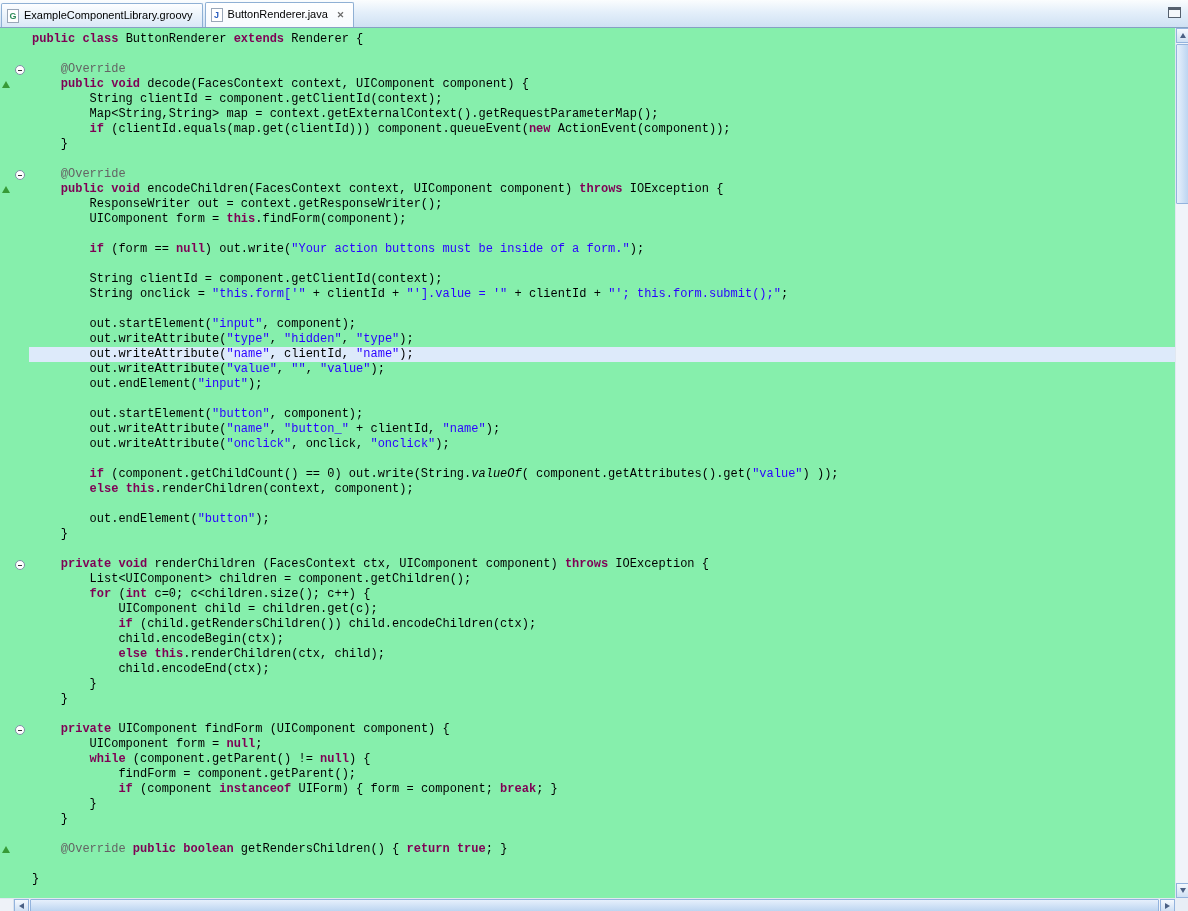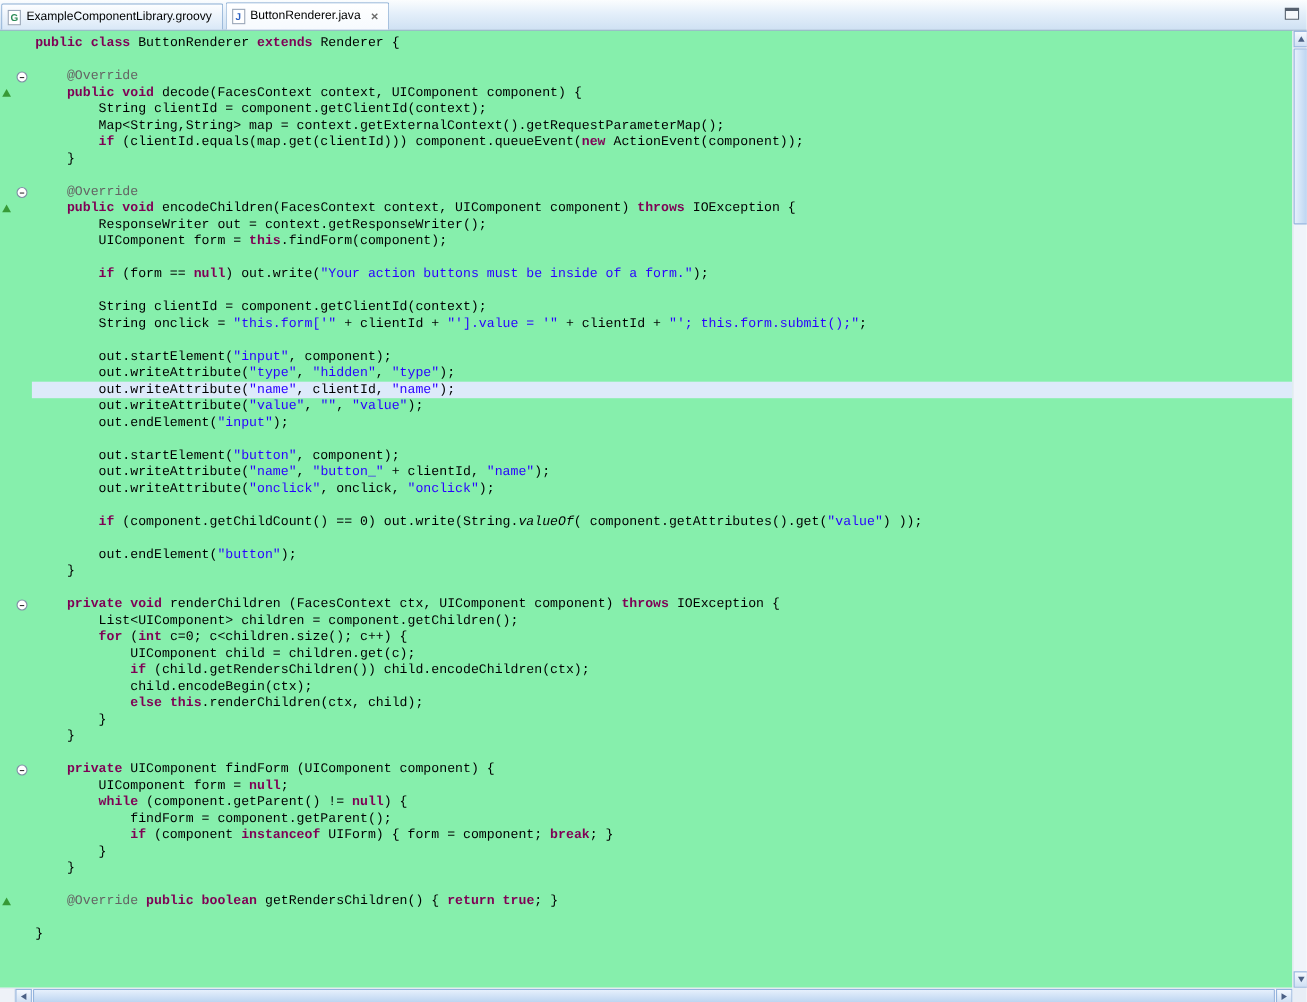--- a/index.html
+++ b/index.html
@@ -255,20 +255,25 @@
           <span class="code"></span>
         </div>
         <div class="row">
           <span class="gutter"></span>
           <span class="fold"></span>
           <span class="code"><span class="tk-p">        </span><span class="tk-k">if</span><span class="tk-p"> (component.getChildCount() == 0) out.write(String.</span><span class="tk-i">valueOf</span><span class="tk-p">( component.getAttributes().get(</span><span class="tk-s">"value"</span><span class="tk-p">) ));</span></span>
         </div>
         <div class="row">
           <span class="gutter"></span>
           <span class="fold"></span>
+          <span class="code"><span class="tk-p">        </span><span class="tk-k">else</span><span class="tk-p"> </span><span class="tk-k">this</span><span class="tk-p">.renderChildren(context, component);</span></span>
+        </div>
+        <div class="row">
+          <span class="gutter"></span>
+          <span class="fold"></span>
           <span class="code"></span>
         </div>
         <div class="row">
           <span class="gutter"></span>
           <span class="fold"></span>
           <span class="code"><span class="tk-p">        out.endElement(</span><span class="tk-s">"button"</span><span class="tk-p">);</span></span>
         </div>
         <div class="row">
           <span class="gutter"></span>
           <span class="fold"></span>
@@ -314,20 +319,25 @@
           <span class="code"><span class="tk-p">            child.encodeBegin(ctx);</span></span>
         </div>
         <div class="row">
           <span class="gutter"></span>
           <span class="fold"></span>
           <span class="code"><span class="tk-p">            </span><span class="tk-k">else</span><span class="tk-p"> </span><span class="tk-k">this</span><span class="tk-p">.renderChildren(ctx, child);</span></span>
         </div>
         <div class="row">
           <span class="gutter"></span>
           <span class="fold"></span>
+          <span class="code"><span class="tk-p">            child.encodeEnd(ctx);</span></span>
+        </div>
+        <div class="row">
+          <span class="gutter"></span>
+          <span class="fold"></span>
           <span class="code"><span class="tk-p">        }</span></span>
         </div>
         <div class="row">
           <span class="gutter"></span>
           <span class="fold"></span>
           <span class="code"><span class="tk-p">    }</span></span>
         </div>
         <div class="row">
           <span class="gutter"></span>
           <span class="fold"></span>

